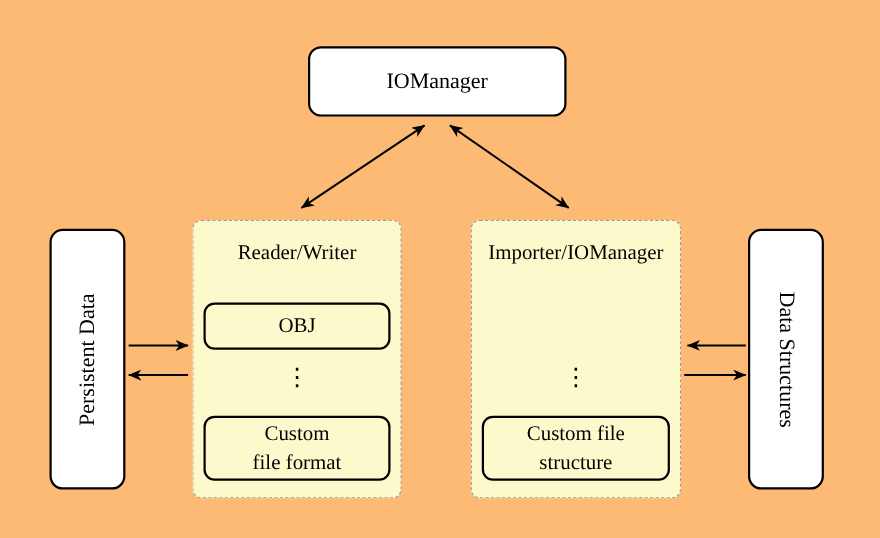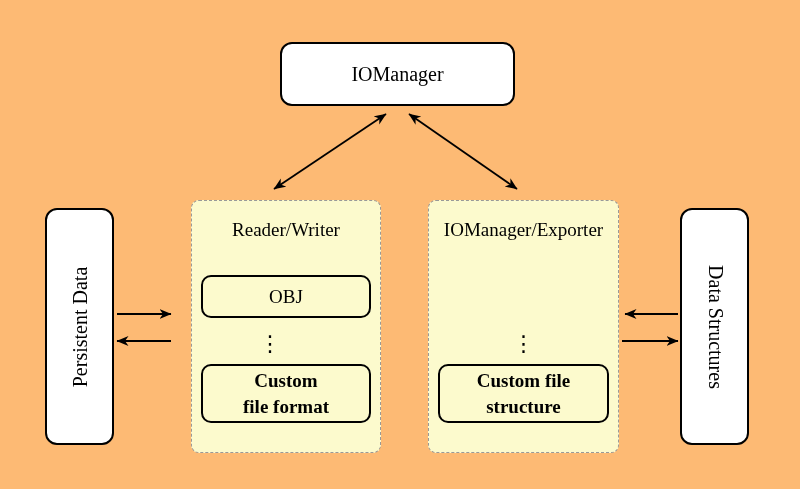--- a/index.html
+++ b/index.html
@@ -67,21 +67,21 @@
   }
   .panel {
     position: absolute;
     top: 200px;
     height: 253px;
     background: #FCFACD;
     border: 1.6px dashed #999999;
     border-radius: 8px;
     box-sizing: border-box;
   }
-  .panel-left  { left: 175px; width: 190px; margin-left: 16px; }
+  .panel-left  { left: 175px; width: 190px; }
   .panel-right { left: 428px; width: 191px; }
   .panel-title {
     position: absolute;
     top: 15px;
     left: 0; right: 0;
     text-align: center;
     font-size: 19px;
     line-height: 28px;
   }
   .inner-box {
@@ -93,21 +93,21 @@
     box-sizing: border-box;
     display: flex;
     align-items: center;
     justify-content: center;
     text-align: center;
     font-size: 19px;
     line-height: 26px;
     white-space: pre-line;
   }
   .slot-1 { top: 74px;  height: 43px; }
-  .slot-2 { top: 163px; height: 59px; font-weight: bold; }
+  .slot-2 { top: 177px; height: 59px; }
   .dots {
     position: absolute;
     top: 332px;
     left: 0; right: 0;
     text-align: center;
     font-size: 22px;
     line-height: 1.1;
     font-family: "DejaVu Sans", "DejaVu Serif", sans-serif;
   }
   .dots-left  { left: 175px; width: 190px; }
@@ -146,19 +146,19 @@
 
   <div class="panel panel-left">
     <div class="panel-title">Reader/Writer</div>
     <div class="inner-box slot-1">OBJ</div>
     <div class="inner-box slot-2">Custom
 file format</div>
   </div>
   <div class="dots dots-left">⋮</div>
 
   <div class="panel panel-right">
-    <div class="panel-title">IOManager/Exporter</div>
+    <div class="panel-title">Importer/IOManager</div>
     <div class="inner-box slot-2">Custom file
 structure</div>
   </div>
   <div class="dots dots-right">⋮</div>
 
 </div>
 
 </body></html>

